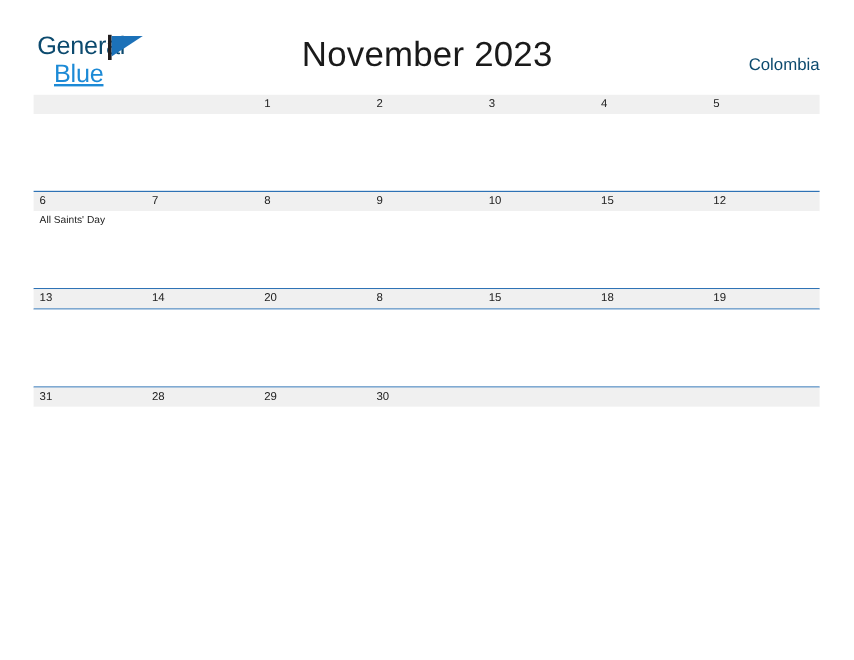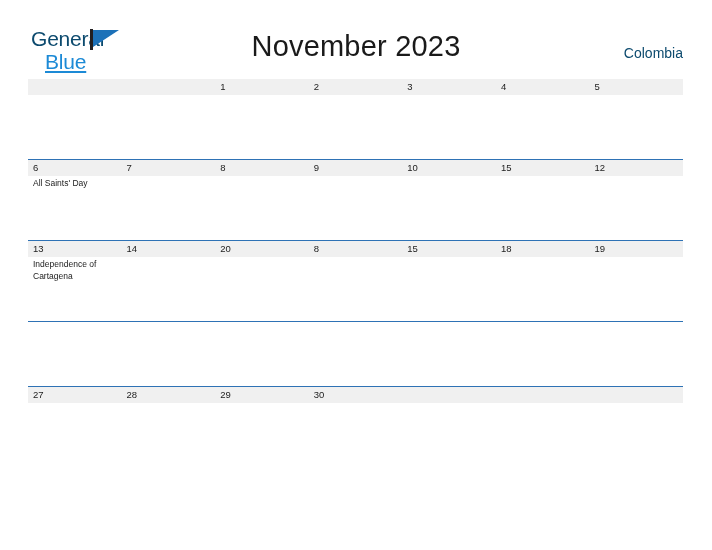--- a/index.html
+++ b/index.html
@@ -227,46 +227,35 @@
       <div class="week">
         <div class="week-dates">
           <div class="dcell">13</div>
           <div class="dcell">14</div>
           <div class="dcell">20</div>
           <div class="dcell">8</div>
           <div class="dcell">15</div>
           <div class="dcell">18</div>
           <div class="dcell">19</div>
         </div>
-        <div class="week-body">
-          <div class="bcell">
-            <div class="event">Independence of Cartagena</div>
-          </div>
-          <div class="bcell"></div>
-          <div class="bcell"></div>
-          <div class="bcell"></div>
-          <div class="bcell"></div>
-          <div class="bcell"></div>
-          <div class="bcell"></div>
-        </div>
-      </div>
-      <div class="week">
-        <div class="week-body">
-          <div class="bcell"></div>
-          <div class="bcell"></div>
-          <div class="bcell"></div>
-          <div class="bcell"></div>
-          <div class="bcell"></div>
-          <div class="bcell"></div>
-          <div class="bcell"></div>
-        </div>
-      </div>
-      <div class="week">
-        <div class="week-dates">
-          <div class="dcell">27</div>
+      </div>
+      <div class="week">
+        <div class="week-body">
+          <div class="bcell"></div>
+          <div class="bcell"></div>
+          <div class="bcell"></div>
+          <div class="bcell"></div>
+          <div class="bcell"></div>
+          <div class="bcell"></div>
+          <div class="bcell"></div>
+        </div>
+      </div>
+      <div class="week">
+        <div class="week-dates">
+          <div class="dcell">31</div>
           <div class="dcell">28</div>
           <div class="dcell">29</div>
           <div class="dcell">30</div>
           <div class="dcell"></div>
           <div class="dcell"></div>
           <div class="dcell"></div>
         </div>
         <div class="week-body">
           <div class="bcell"></div>
           <div class="bcell"></div>

